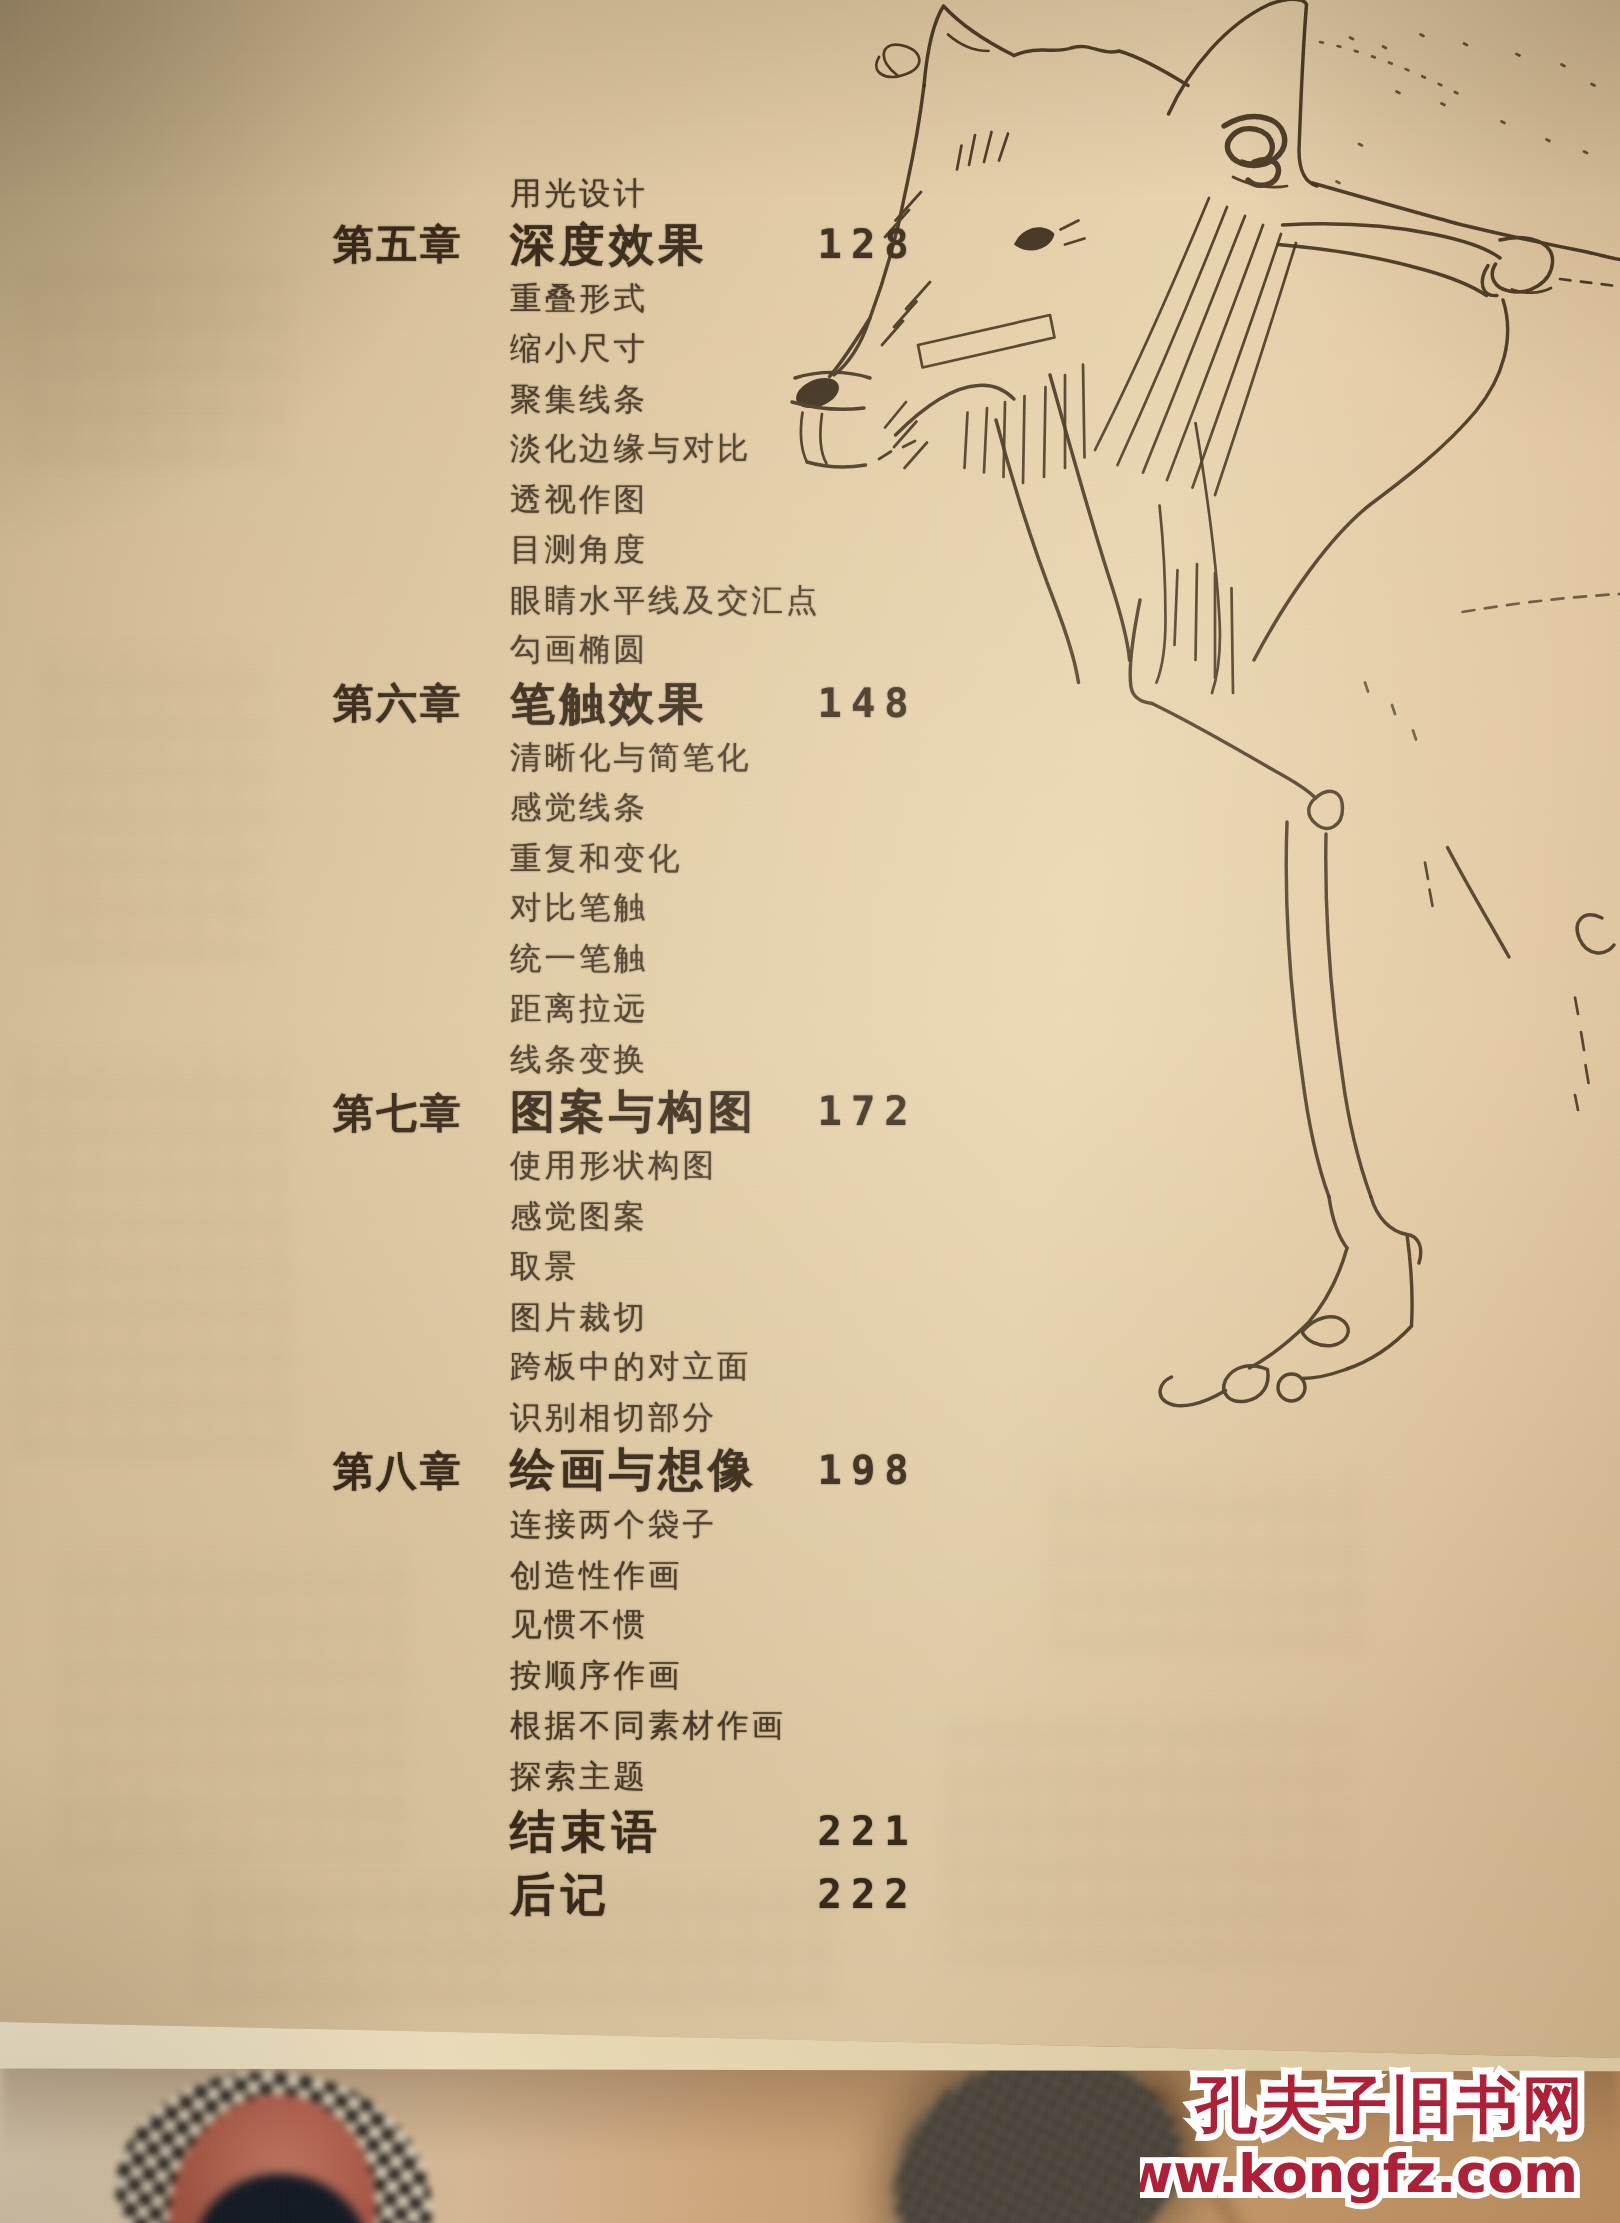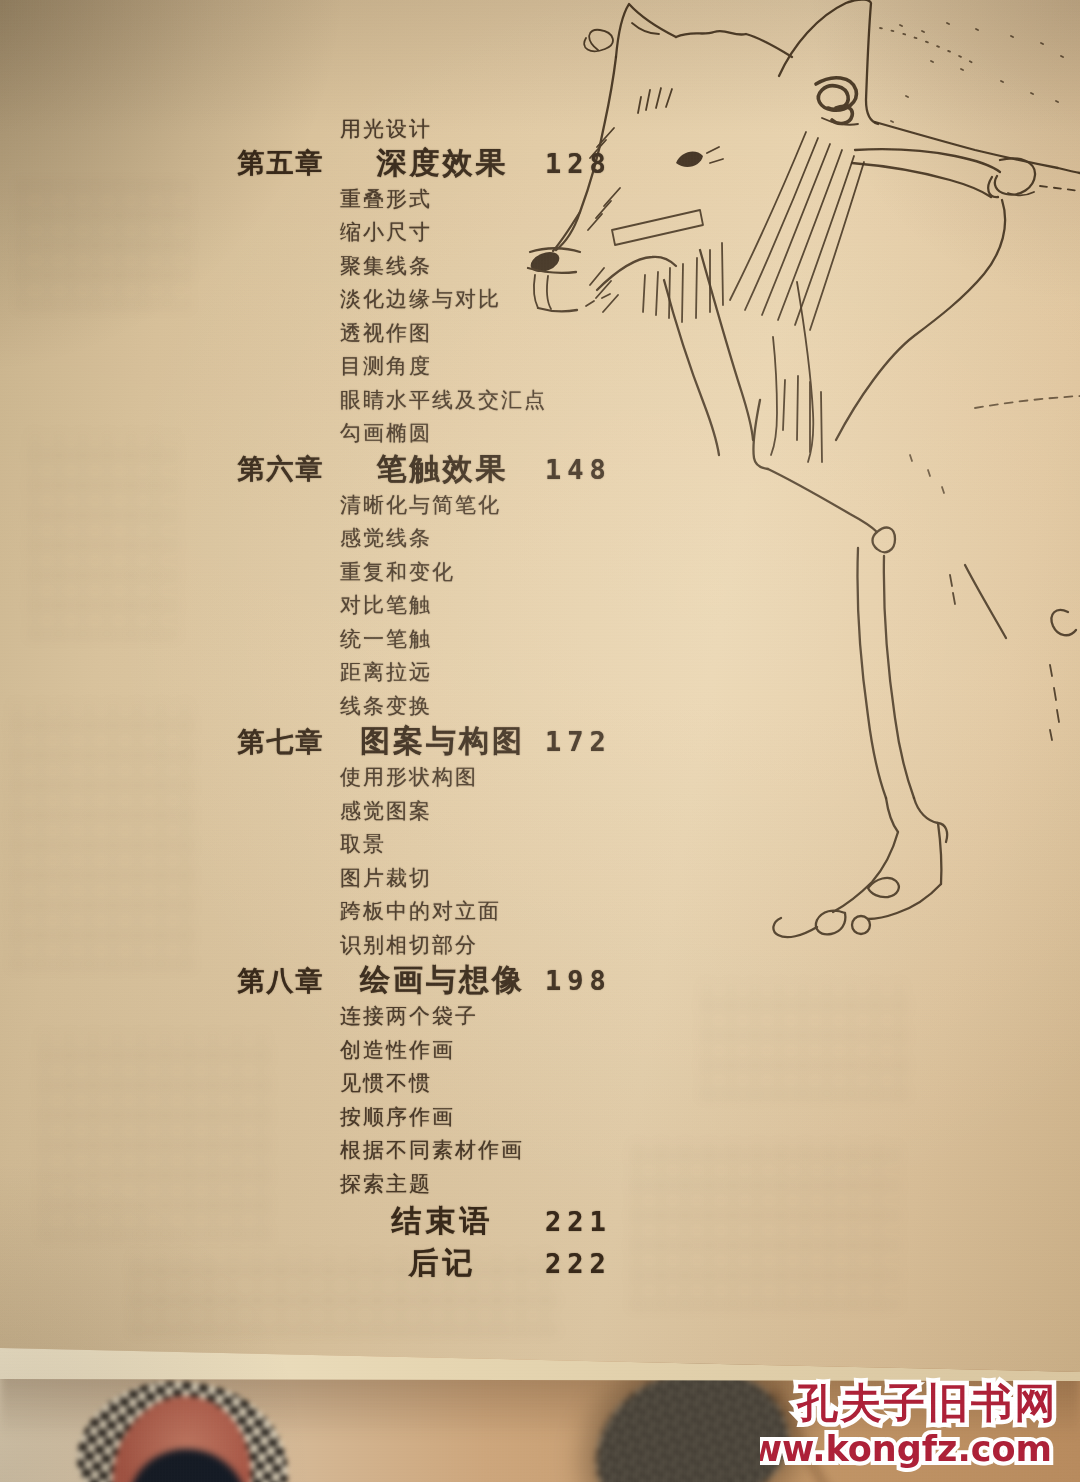--- a/index.html
+++ b/index.html
@@ -1,20 +1,19 @@
 <!DOCTYPE html>
 <html><head>
 <meta charset="utf-8">
 <style>
   html,body{margin:0;padding:0;background:#222;}
   .photo{
     position:relative;width:1080px;height:1482px;overflow:hidden;
     font-family:"Liberation Sans","DejaVu Sans",sans-serif;
     background:#c9a877;
-    text-align:center;
   }
   
   .page{
     position:absolute;inset:0;z-index:3;
     clip-path:polygon(0 0,1080px 0,1080px 1372px,0 1348px);
     background:
       linear-gradient(180deg, rgba(80,60,38,.14) 0%, rgba(80,60,38,0) 9%, rgba(255,250,235,.05) 46%, rgba(80,60,38,.10) 100%),
       linear-gradient(100deg,#c6b089 0%,#d6bf98 16%,#e1caa4 42%,#e7d1ac 62%,#dfc49c 84%,#d2b68c 100%);
   }
   .fore-edge{

